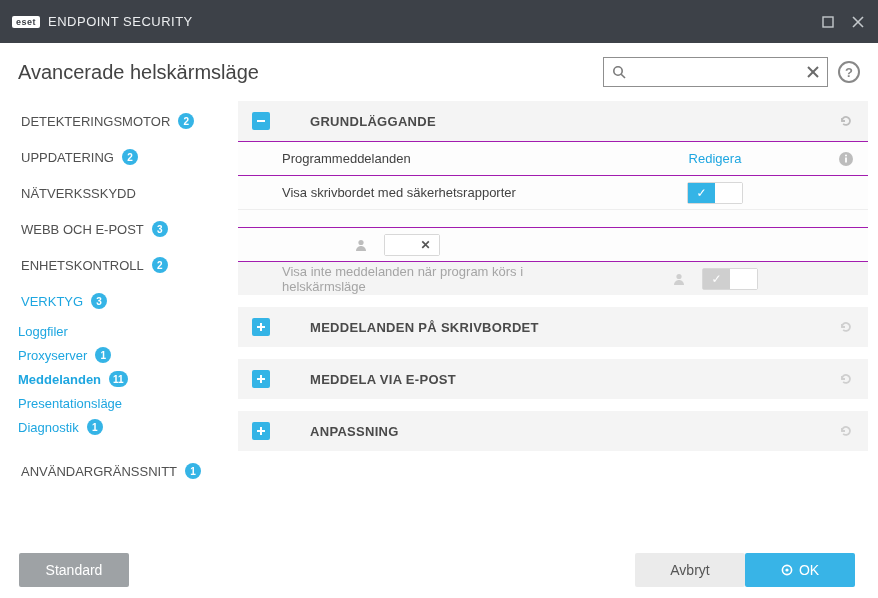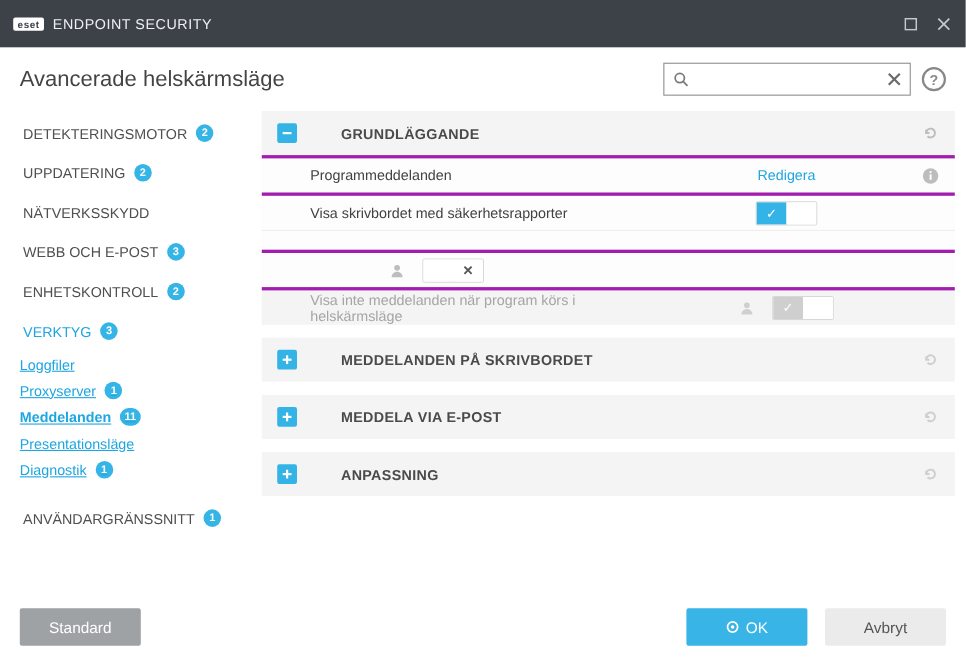--- a/index.html
+++ b/index.html
@@ -96,21 +96,20 @@
     display:inline-flex; align-items:center; justify-content:center;
     padding:0 4px;
   }
   .sub-list { }
   .sub-item {
     height: 24px;
     text-transform:none;
     color:#1ea6e0;
     border-left:none;
     padding-left:18px;
-    text-decoration:underline;
   }
   .sub-item.active { font-weight:700; }
 
   
   .panel {
     margin-bottom: 12px;
     background:#f4f4f4;
   }
   .panel-head {
     display:flex; align-items:center;
@@ -132,21 +131,21 @@
   }
   .panel-reset {
     margin-left:auto;
     color:#b9b9b9;
   }
   .row {
     display:flex; align-items:center;
     height:34px;
     padding: 0 14px 0 44px;
     background:#fdfdfd;
-    border-top:3px solid #a21caf;
+    border-top:1px solid #a21caf;
   }
   .row.shaded { background:#f4f4f4; }
   .row.disabled { color:#a5a5a5; }
   .row .label { flex:1; }
   .row .ctrl { width:230px; display:flex; align-items:center; gap:10px;justify-content:center; }
   .link { color:#1ea6e0; cursor:default; }
   .info-icon { color:#b3b3b3; margin-left:8px; }
   .user-icon { color:#bdbdbd; margin-right:6px; }
 
   
@@ -167,24 +166,24 @@
   .toggle.disabled .half.on { background:#cfcfcf; color:#fff; }
   .toggle .chk { font-size:12px; }
   .toggle .x { font-size:12px; font-weight:700; }
 
   
   .group-gap { height:18px; background:#fdfdfd; border-top:1px solid #eee;}
 
   
   .footer {
     position:absolute;
-    left:0; right:0; bottom:0;
+    left:12px; right:0; bottom:0;
     height:56px;
     display:flex; align-items:center;
-    padding: 0 18px;
+    padding: 0 7px;
     background:#fff;
   }
   .btn {
     min-width:110px; height:34px;
     border:none; border-radius:2px;
     font-size:14px; cursor:default;
     display:inline-flex; align-items:center; justify-content:center;
     gap:6px;
   }
   .btn-default { background:#9ea2a5; color:#fff; }
@@ -429,23 +428,23 @@
     </div>
 
   </div>
 </div>
 
 <div class="footer">
   <button class="btn btn-default">
     <span>Standard</span>
   </button>
   <div class="spacer"></div>
+  <button class="btn btn-gray">
+    <span>Avbryt</span>
+  </button>
   <button class="btn btn-primary" style="margin-right:16px;">
     <svg width="12" height="12" viewBox="0 0 12 12">
       <circle cx="6" cy="6" r="4.6" fill="none" stroke="#fff" stroke-width="1.6"></circle>
       <circle cx="6" cy="6" r="1.6" fill="#fff"></circle>
     </svg>
     <span>OK</span>
   </button>
-  <button class="btn btn-gray">
-    <span>Avbryt</span>
-  </button>
 </div>
 
 </body></html>

